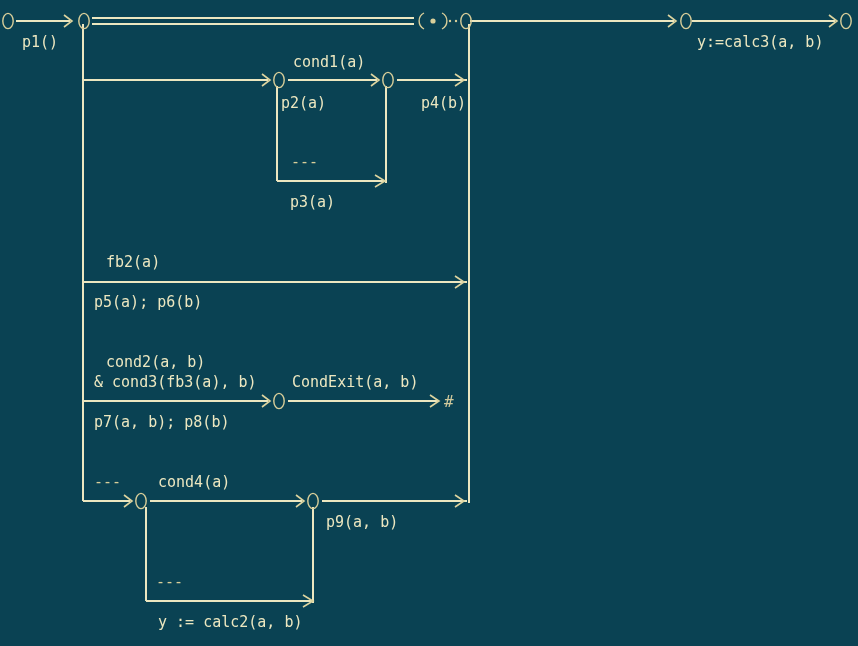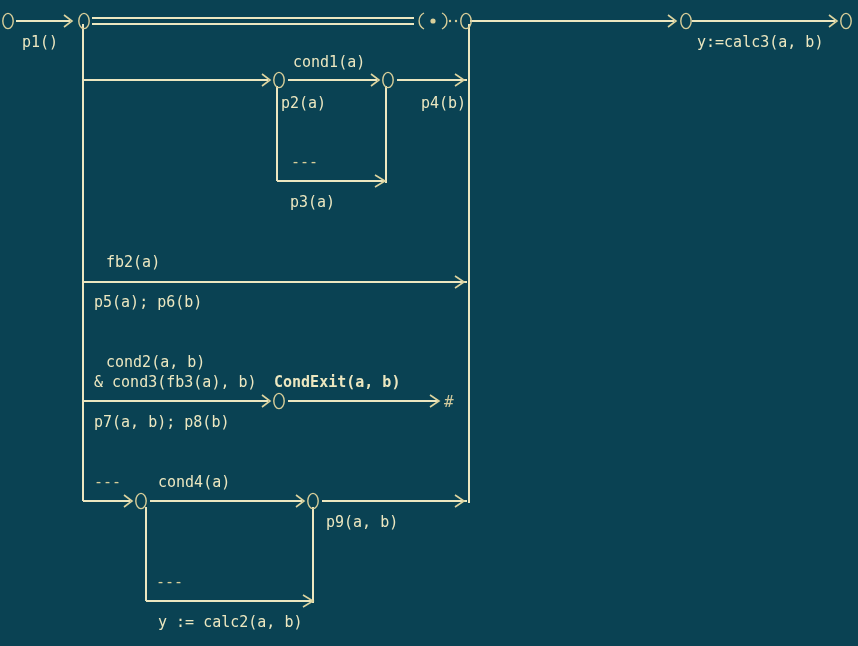--- a/index.html
+++ b/index.html
@@ -146,21 +146,21 @@
   <span class="lbl" style="left: 22px; top: 34px;">p1()</span>
   <span class="lbl" style="left: 293px; top: 54px;">cond1(a)</span>
   <span class="lbl" style="left: 697px; top: 34px;">y:=calc3(a, b)</span>
   <span class="lbl" style="left: 281px; top: 95px;">p2(a)</span>
   <span class="lbl" style="left: 421px; top: 95px;">p4(b)</span>
   <span class="lbl" style="left: 290px; top: 194px;">p3(a)</span>
   <span class="lbl" style="left: 94px; top: 254px; margin-left: 12px;">fb2(a)</span>
   <span class="lbl" style="left: 94px; top: 294px;">p5(a); p6(b)</span>
   <span class="lbl" style="left: 94px; top: 354px; margin-left: 12px;">cond2(a, b)</span>
   <span class="lbl" style="left: 94px; top: 374px;">&amp; cond3(fb3(a), b)</span>
-  <span class="lbl" style="left: 274px; top: 374px; font-weight: bold;">CondExit(a, b)</span>
+  <span class="lbl" style="left: 292px; top: 374px;">CondExit(a, b)</span>
   <span class="lbl" style="left: 94px; top: 414px;">p7(a, b); p8(b)</span>
   <span class="lbl" style="left: 158px; top: 474px;">cond4(a)</span>
   <span class="lbl" style="left: 326px; top: 514px;">p9(a, b)</span>
   <span class="lbl" style="left: 158px; top: 614px;">y := calc2(a, b)</span>
 
   <span class="dashes" style="left: 291px; top: 155px;">---</span>
   <span class="dashes" style="left: 94px; top: 475px;">---</span>
   <span class="dashes" style="left: 156px; top: 575px;">---</span>
 
   <span class="hash" style="left: 444px; top: 394px;">#</span>

